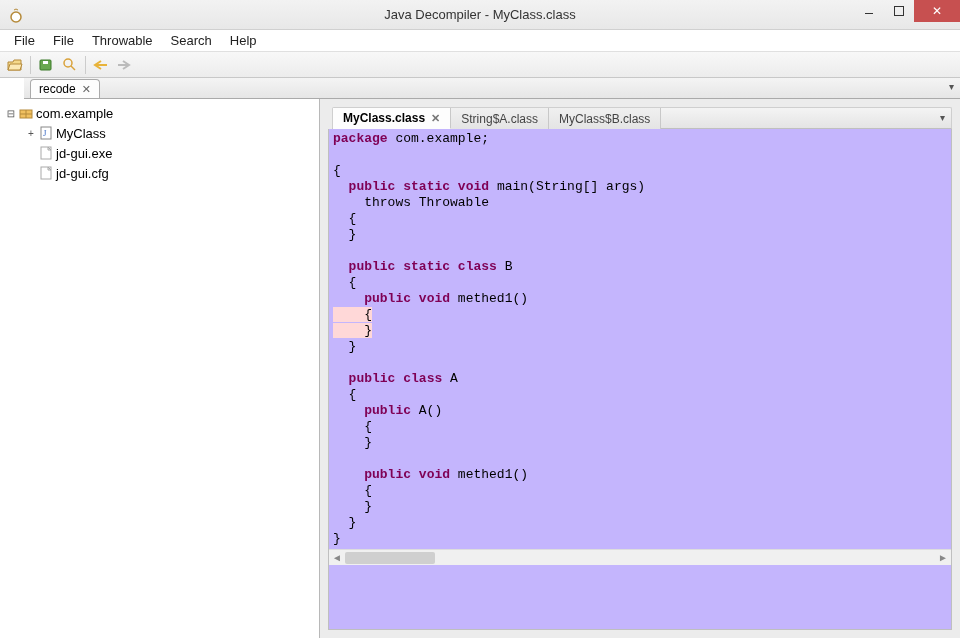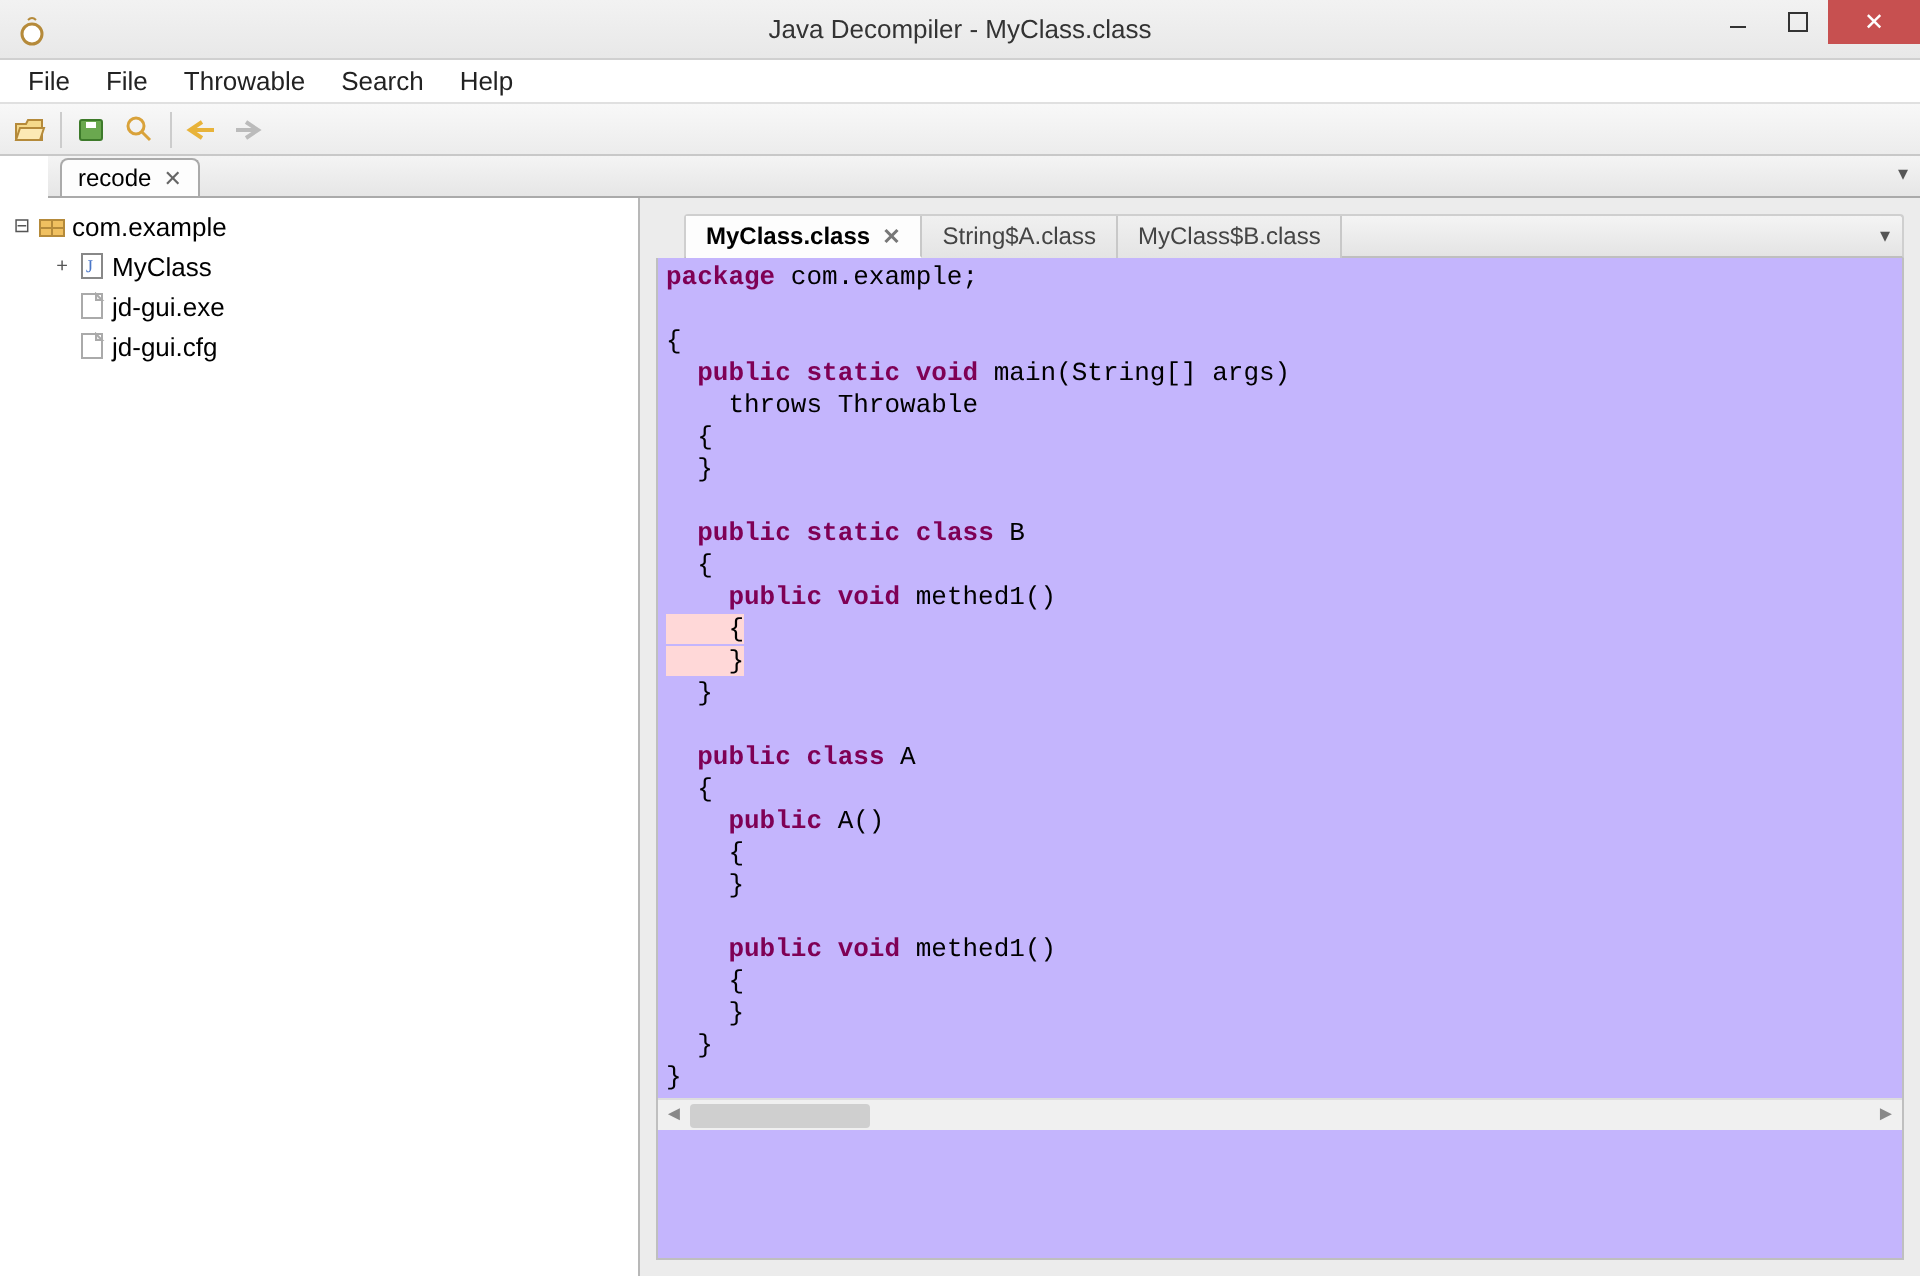--- a/index.html
+++ b/index.html
@@ -21,21 +21,21 @@
 .side-tab { background: #fdfdfd; border: 1px solid #aaa; border-bottom: none; border-radius: 4px 4px 0 0; padding: 2px 8px; font-size: 12px; display: flex; align-items: center; gap: 6px; }
 .side-tab .x { color: #666; font-size: 11px; cursor: pointer; }
 .sidebar-tabs .overflow { position: absolute; right: 6px; top: 3px; font-size: 10px; color: #555; }
 .main-area { display: flex; height: calc(638px - 30px - 22px - 26px - 21px); }
 .sidebar { width: 320px; border-right: 1px solid #b8b8b8; background: #fff; padding: 4px 2px; font-size: 13px; overflow: auto; }
 .tree-row { display: flex; align-items: center; height: 20px; padding-left: 4px; gap: 2px; white-space: nowrap; }
 .tree-row.indent1 { padding-left: 24px; }
 .tree-toggle { width: 10px; text-align: center; font-size: 10px; color: #555; }
 .tree-icon { width: 16px; height: 16px; display: inline-flex; align-items: center; justify-content: center; }
 .content { flex: 1; display: flex; flex-direction: column; background: #ececec; }
-.content-tabstrip { height: 22px; background: linear-gradient(to bottom, #f4f4f4, #e4e4e4); border-bottom: 1px solid #bfbfbf; margin: 8px 8px 0 22px; display: flex; align-items: center; position: relative; border-top:1px solid #cfcfcf; border-left:1px solid #cfcfcf; border-right:1px solid #cfcfcf; border-radius:2px 2px 0 0;}
+.content-tabstrip { height: 22px; background: linear-gradient(to bottom, #f4f4f4, #e4e4e4); border-bottom: 1px solid #bfbfbf; margin: 8px 8px 0 12px; display: flex; align-items: flex-start; position: relative; border-top:1px solid #cfcfcf; border-left:1px solid #cfcfcf; border-right:1px solid #cfcfcf; border-radius:2px 2px 0 0;}
 .ctab { padding: 2px 10px; font-size: 12px; border-right: 1px solid #c8c8c8; display: flex; align-items: center; gap: 6px; color: #444; background: linear-gradient(to bottom,#f0f0f0,#e4e4e4); height:21px;}
 .ctab.active { background: #fdfdfd; font-weight: bold; color: #000; border-bottom: 1px solid #fdfdfd; margin-bottom:-1px; }
 .ctab .x { color: #777; font-size: 11px; }
 .content-tabstrip .overflow { position: absolute; right: 6px; top: 4px; font-size: 10px; color: #555; }
 .code-area { flex: 1; margin: 0 8px 8px 8px; background: #c4b5fd; border: 1px solid #bfbfbf; border-top: none; overflow: auto; position: relative; }
 .code { font-family: "Courier New", monospace; font-size: 13px; line-height: 16px; padding: 2px 4px; white-space: pre; color: #000; }
 .kw { color: #7f0055; font-weight: bold; }
 .pkg { color: #000; }
 .hl-line { background: #e8f0f8; display: block; }
 .err { background: #ffd8d8; }

